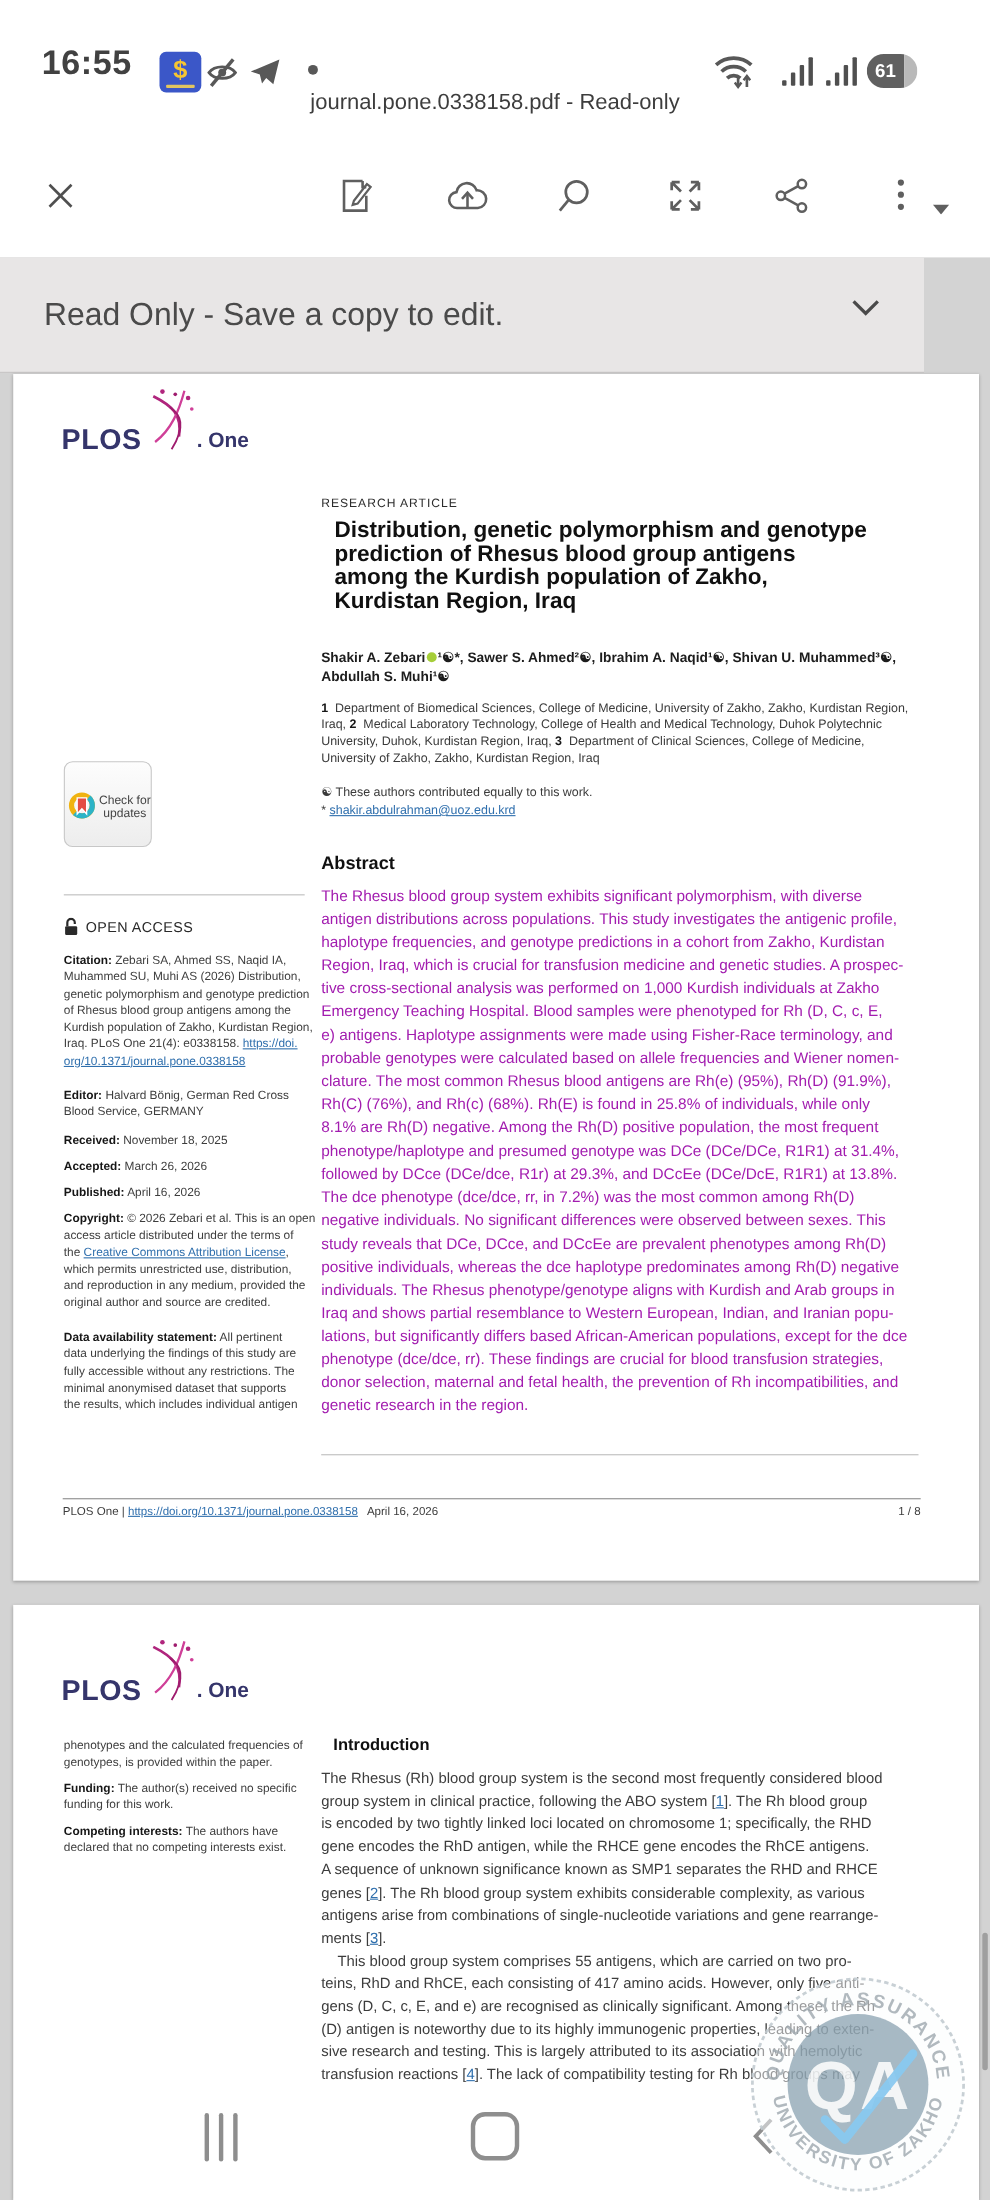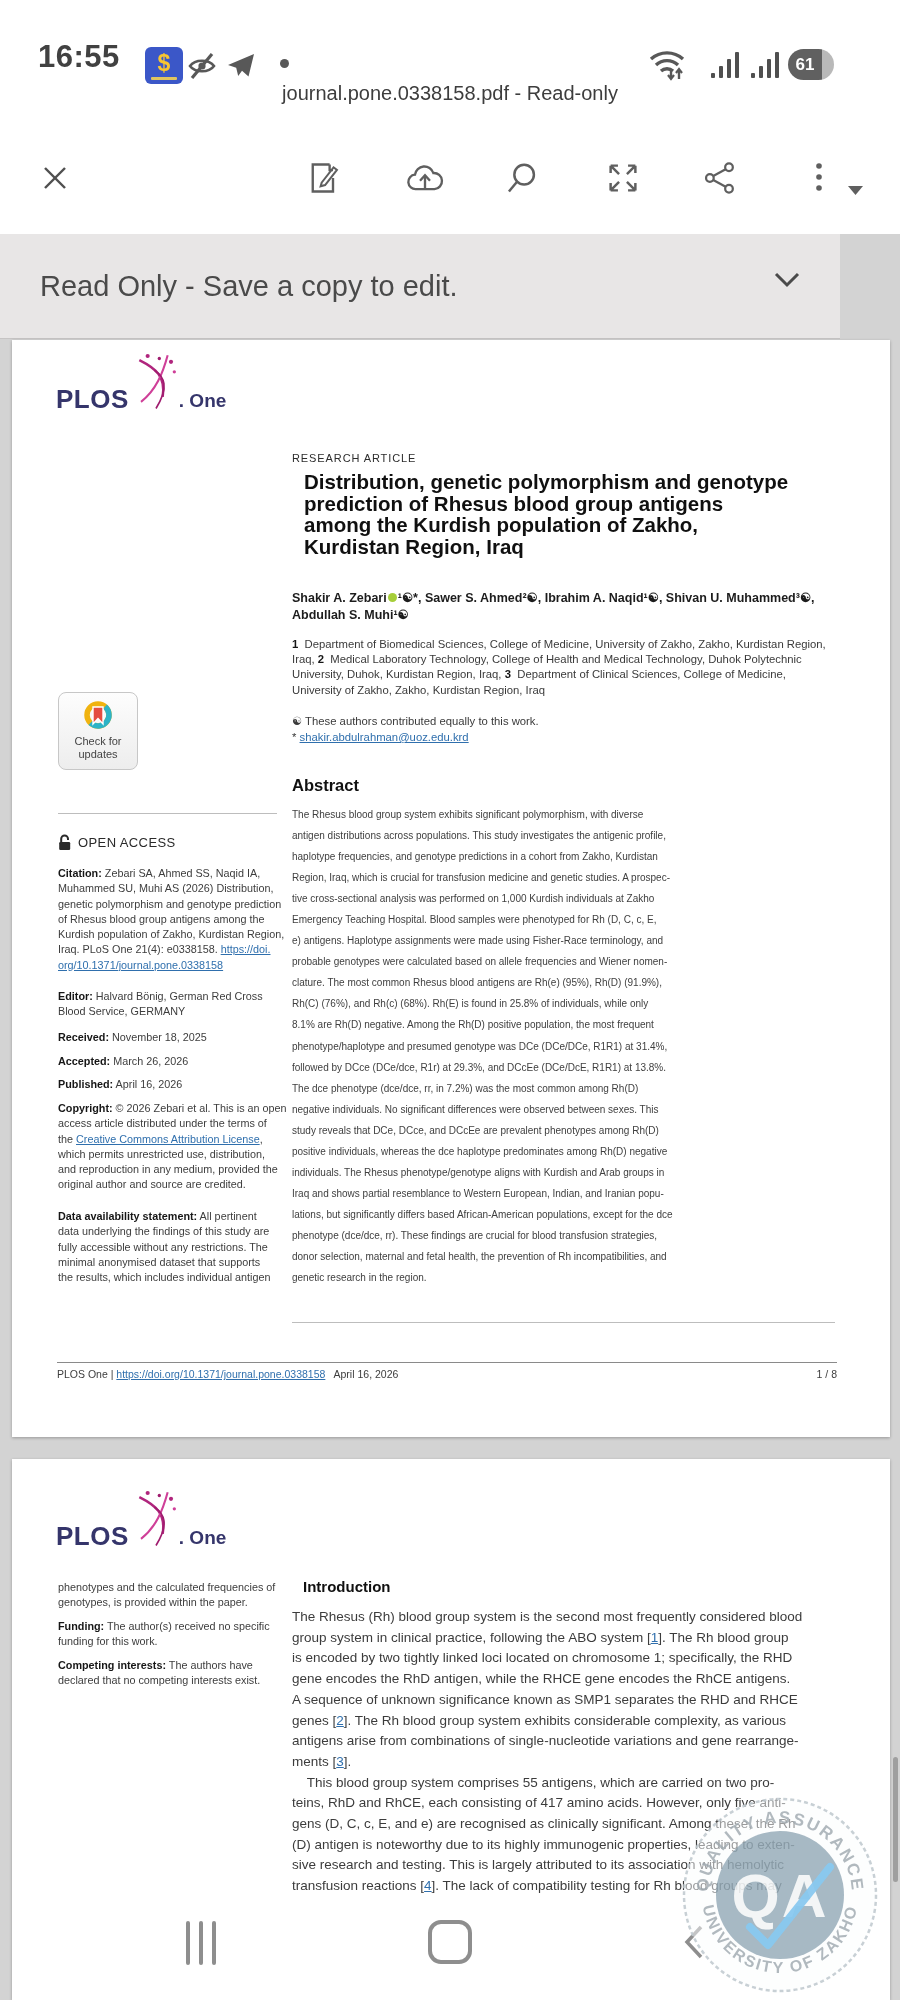--- a/index.html
+++ b/index.html
@@ -33,29 +33,29 @@
   .plos-logo{position:absolute;left:44px;display:flex;align-items:flex-end;}
   .plos-word{font-size:26px;font-weight:700;color:#35356b;letter-spacing:.5px;line-height:26px;}
   .plos-one{font-size:19px;font-weight:700;color:#35356b;line-height:22px;margin-left:2px;}
   .abs{position:absolute;}
   .kicker{font-size:11px;letter-spacing:.9px;color:#2c2c2c;}
   .arttitle{font-size:20.5px;line-height:21.7px;font-weight:700;color:#101010;}
   .authors{font-size:12.5px;line-height:17px;font-weight:700;color:#1c1c1c;}
   .orcid{display:inline-block;width:9px;height:9px;border-radius:50%;background:#a6ce39;margin:0 1px;}
   .affil,.smallnote{font-size:11.3px;line-height:15.2px;color:#3a3a3a;}
   .h-abstract{font-size:16.5px;font-weight:700;color:#101010;}
-  .bodytxt{font-size:10px;line-height:21.05px;color:#404040;}
+  .bodytxt{font-size:14px;line-height:21.05px;color:#a21caf;}
   .introtxt{font-size:13.5px;line-height:20.7px;color:#3c3c3c;}
   .h-intro{font-size:15px;font-weight:700;color:#101010;margin-left:11px;}
   .line{white-space:pre;}
   .lnk{color:#2f6fad;text-decoration:underline;}
   .bld{font-weight:700;color:#161616;}
   .sb{font-size:10.8px;line-height:15.3px;color:#3d3d3d;width:222px;}
   .hr{position:absolute;height:1px;background:#bdbdbd;}
-  .checkbadge{position:absolute;width:80px;height:78px;background:linear-gradient(#fdfdfd,#ededed);border:1px solid #c7c7c7;border-radius:8px;display:flex;flex-direction:column;align-items:center;padding-top:6px;box-sizing:border-box;}
+  .checkbadge{position:absolute;width:80px;height:78px;background:linear-gradient(#fdfdfd,#ededed);border:1px solid #c7c7c7;border-radius:8px;display:flex;flex-direction:row;align-items:center;padding-top:6px;box-sizing:border-box;}
   .checkbadge .cbt{font-size:11px;line-height:12.5px;color:#444;text-align:center;}
   .oa{display:flex;align-items:center;gap:6px;font-size:13px;color:#2a2a2a;letter-spacing:.4px;}
   .footer-row{display:flex;justify-content:space-between;font-size:10.5px;color:#3d3d3d;}
   
   .nav-recents{position:absolute;left:186px;top:1921px;display:flex;gap:9px;}
   .nav-recents div{width:4px;height:44px;background:#8e8e8e;border-radius:2px;}
   .nav-home{position:absolute;left:428px;top:1920px;width:36px;height:36px;border:4px solid #8e8e8e;border-radius:13px;}
   .nav-back{position:absolute;left:683px;top:1924px;}
   .scrollthumb{position:absolute;left:893px;top:1757px;width:5px;height:125px;background:#9f9f9f;border-radius:3px;}
   .watermark{position:absolute;left:680px;top:1795px;width:200px;height:200px;opacity:.9;}

